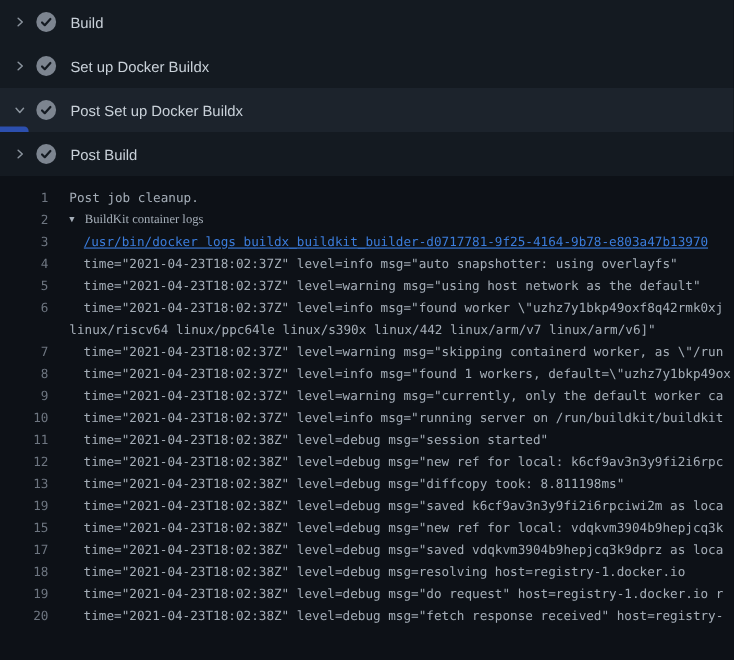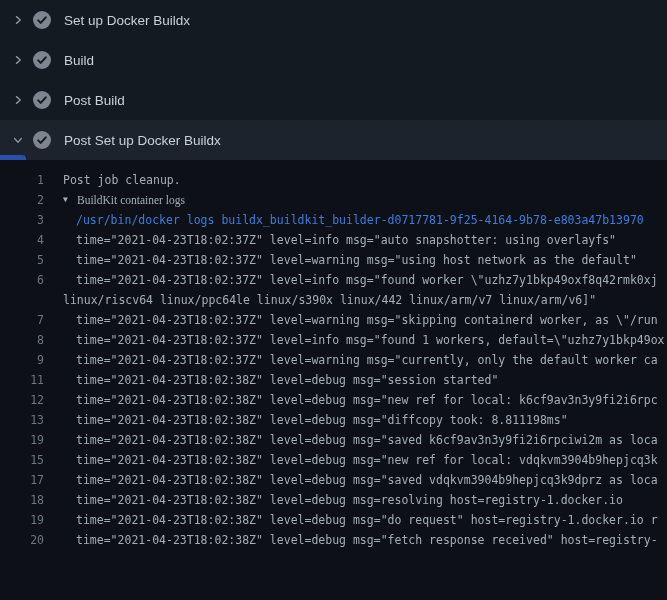--- a/index.html
+++ b/index.html
@@ -34,21 +34,21 @@
   .log{
     height:440px;padding-top:10px;box-sizing:border-box;background:var(--log-bg);
     font-family:"DejaVu Sans Mono","Liberation Mono",monospace;
     font-size:11.5px;color:var(--log-text);overflow:hidden;
   }
   .row{display:flex;height:20px;line-height:20px;white-space:pre;overflow:hidden;}
   .num{flex:0 0 44px;text-align:right;color:var(--line-number);user-select:none;}
   .txt{overflow:hidden;flex:0 1 auto;}
   .row.plain .txt,.row.wrap .txt{margin-left:19px;}
   .row.command .txt,.row.indent .txt{margin-left:32px;}
-  .row.command .txt{color:var(--command-text);}
+  .row.command .txt{color:var(--command-text);text-decoration:underline;}
   .tri{display:none;}
   .row.group .tri{
     display:inline-block;margin-left:19px;width:14px;flex:0 0 14px;
     font-size:8px;color:var(--log-text);line-height:20px;
   }
   .row.group .txt{margin-left:0;font-family:Liberation Serif, serif;}
 </style>
 </head>
 <body>
 
@@ -59,70 +59,70 @@
       <svg width="12" height="12" viewBox="0 0 16 16">
         <path d="M6 3.5l5 4.5-5 4.5" fill="none" stroke="currentColor" stroke-width="1.8" stroke-linecap="round" stroke-linejoin="round"></path>
       </svg>
     </span>
     <span class="check">
       <svg width="20" height="20" viewBox="0 0 20 20">
         <circle cx="10" cy="10" r="9"></circle>
         <path d="M6.2 10.4l2.5 2.5 5.1-5.6" fill="none" stroke-width="2" stroke-linecap="round" stroke-linejoin="round"></path>
       </svg>
     </span>
+    <span class="step-label">Build</span>
+
+  </div>
+
+  <div class="step">
+    <span class="chev">
+      <svg width="12" height="12" viewBox="0 0 16 16">
+        <path d="M6 3.5l5 4.5-5 4.5" fill="none" stroke="currentColor" stroke-width="1.8" stroke-linecap="round" stroke-linejoin="round"></path>
+      </svg>
+    </span>
+    <span class="check">
+      <svg width="20" height="20" viewBox="0 0 20 20">
+        <circle cx="10" cy="10" r="9"></circle>
+        <path d="M6.2 10.4l2.5 2.5 5.1-5.6" fill="none" stroke-width="2" stroke-linecap="round" stroke-linejoin="round"></path>
+      </svg>
+    </span>
     <span class="step-label">Set up Docker Buildx</span>
-
-  </div>
-
-  <div class="step">
-    <span class="chev">
-      <svg width="12" height="12" viewBox="0 0 16 16">
-        <path d="M6 3.5l5 4.5-5 4.5" fill="none" stroke="currentColor" stroke-width="1.8" stroke-linecap="round" stroke-linejoin="round"></path>
-      </svg>
-    </span>
-    <span class="check">
-      <svg width="20" height="20" viewBox="0 0 20 20">
-        <circle cx="10" cy="10" r="9"></circle>
-        <path d="M6.2 10.4l2.5 2.5 5.1-5.6" fill="none" stroke-width="2" stroke-linecap="round" stroke-linejoin="round"></path>
-      </svg>
-    </span>
-    <span class="step-label">Build</span>
-
-  </div>
-
-  <div class="step">
-    <span class="chev">
-      <svg width="12" height="12" viewBox="0 0 16 16">
-        <path d="M6 3.5l5 4.5-5 4.5" fill="none" stroke="currentColor" stroke-width="1.8" stroke-linecap="round" stroke-linejoin="round"></path>
-      </svg>
-    </span>
-    <span class="check">
-      <svg width="20" height="20" viewBox="0 0 20 20">
-        <circle cx="10" cy="10" r="9"></circle>
-        <path d="M6.2 10.4l2.5 2.5 5.1-5.6" fill="none" stroke-width="2" stroke-linecap="round" stroke-linejoin="round"></path>
-      </svg>
-    </span>
-    <span class="step-label">Post Build</span>
 
   </div>
 
   <div class="step expanded">
     <span class="chev">
       <svg width="12" height="12" viewBox="0 0 16 16">
         <path d="M6 3.5l5 4.5-5 4.5" fill="none" stroke="currentColor" stroke-width="1.8" stroke-linecap="round" stroke-linejoin="round"></path>
       </svg>
     </span>
     <span class="check">
       <svg width="20" height="20" viewBox="0 0 20 20">
         <circle cx="10" cy="10" r="9"></circle>
         <path d="M6.2 10.4l2.5 2.5 5.1-5.6" fill="none" stroke-width="2" stroke-linecap="round" stroke-linejoin="round"></path>
       </svg>
     </span>
     <span class="step-label">Post Set up Docker Buildx</span>
     <span class="accent"></span>
+  </div>
+
+  <div class="step">
+    <span class="chev">
+      <svg width="12" height="12" viewBox="0 0 16 16">
+        <path d="M6 3.5l5 4.5-5 4.5" fill="none" stroke="currentColor" stroke-width="1.8" stroke-linecap="round" stroke-linejoin="round"></path>
+      </svg>
+    </span>
+    <span class="check">
+      <svg width="20" height="20" viewBox="0 0 20 20">
+        <circle cx="10" cy="10" r="9"></circle>
+        <path d="M6.2 10.4l2.5 2.5 5.1-5.6" fill="none" stroke-width="2" stroke-linecap="round" stroke-linejoin="round"></path>
+      </svg>
+    </span>
+    <span class="step-label">Post Build</span>
+
   </div>
 </div>
   <div class="log" id="log">
   <div class="row plain">
     <span class="num">1</span>
     
     <span class="txt">Post job cleanup.</span>
   </div>
 
   <div class="row group">
@@ -172,20 +172,25 @@
     
     <span class="txt">time="2021-04-23T18:02:37Z" level=info msg="found 1 workers, default=\"uzhz7y1bkp49ox</span>
   </div>
 
   <div class="row indent">
     <span class="num">9</span>
     
     <span class="txt">time="2021-04-23T18:02:37Z" level=warning msg="currently, only the default worker ca</span>
   </div>
 
+  <div class="row indent">
+    <span class="num">10</span>
+    
+    <span class="txt">time="2021-04-23T18:02:37Z" level=info msg="running server on /run/buildkit/buildkit</span>
+  </div>
 
   <div class="row indent">
     <span class="num">11</span>
     
     <span class="txt">time="2021-04-23T18:02:38Z" level=debug msg="session started"</span>
   </div>
 
   <div class="row indent">
     <span class="num">12</span>
     

